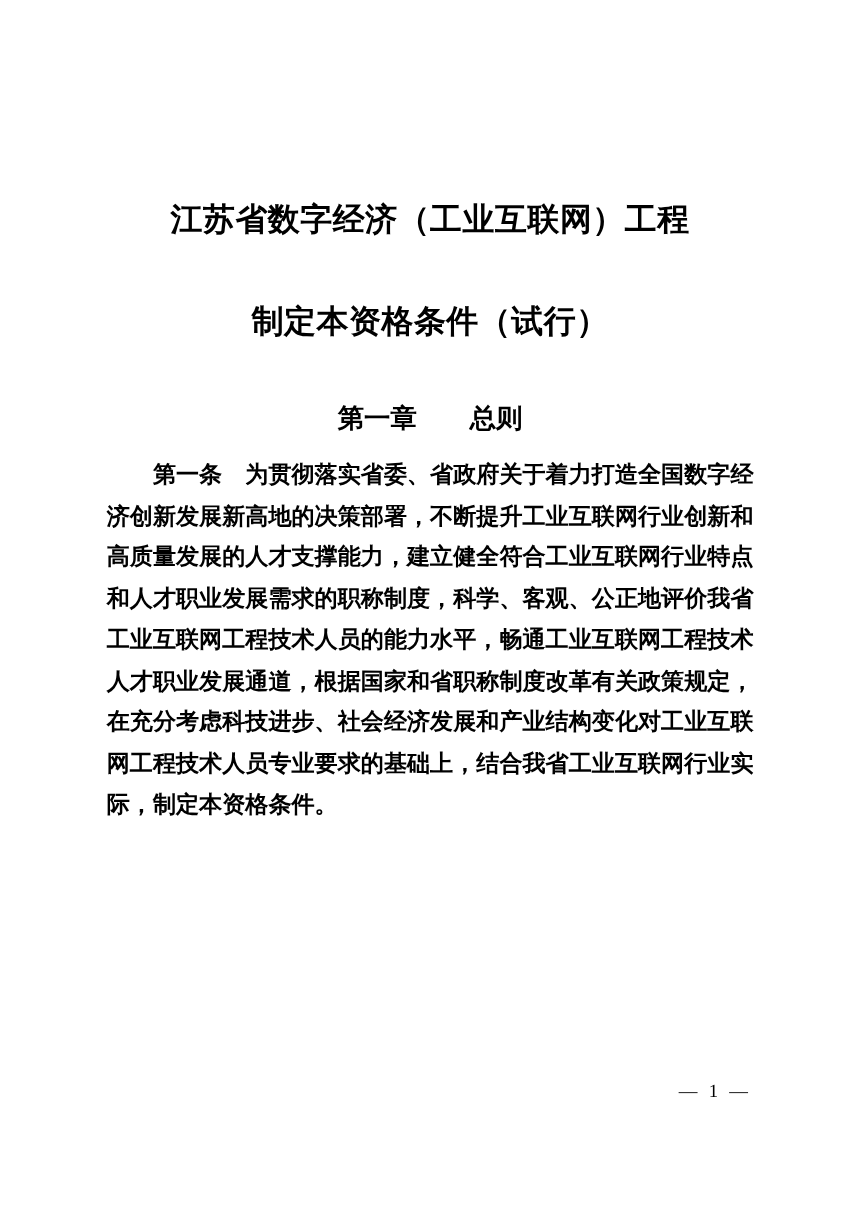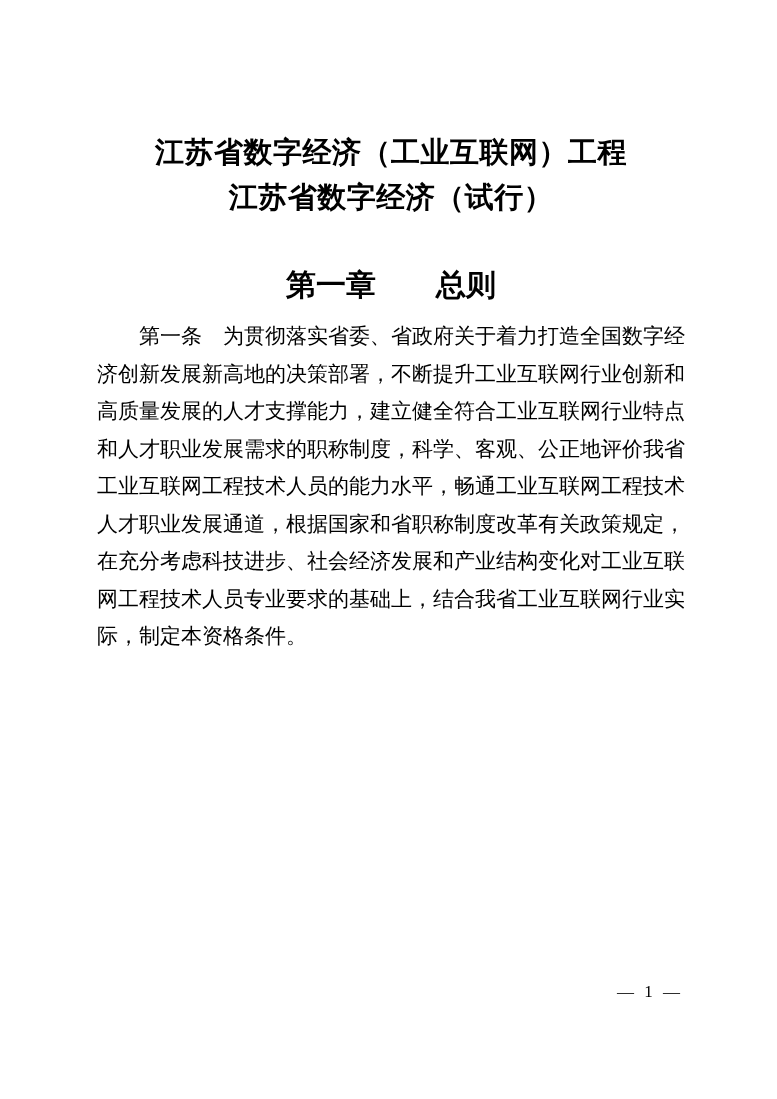--- a/index.html
+++ b/index.html
@@ -25,58 +25,60 @@
   .doc-title {
     margin: 0;
     font-size: 29px;
     font-weight: bold;
     line-height: 45px;
     text-align: center;
     letter-spacing: 0.5px;
   }
   .title-line {
     display: block;
+    margin-top: 48px;
   }
   .chapter-heading {
     margin: 50px 0 0 0;
-    font-size: 30px;
+    font-size: 24px;
     font-weight: bold;
     line-height: 30px;
     text-align: center;
   }
   .body-text {
     margin-top: 17px;
   }
   .body-text p {
     margin: 0;
     font-size: 21px;
     line-height: 37.5px;
     text-align: justify;
     text-justify: inter-ideograph;
     text-indent: 2em;
+    font-weight: bold;
   }
   .footer {
     position: absolute;
     top: 982px;
     right: 97px;
     font-family: "Liberation Serif", serif;
     font-size: 17px;
     line-height: 20px;
     word-spacing: 6px;
     color: #000000;
   }
 </style>
 </head>
 <body>
 
 <div class="page">
   <div class="content">
     <h1 class="doc-title">
       <span class="title-line">江苏省数字经济（工业互联网）工程</span>
-      <span class="title-line">江苏省数字经济（试行）</span>
+      <span class="title-line">制定本资格条件（试行）</span>
     </h1>
 
     <h2 class="chapter-heading">第一章　　总则</h2>
 
     <div class="body-text">
       <p>第一条　为贯彻落实省委、省政府关于着力打造全国数字经济创新发展新高地的决策部署，不断提升工业互联网行业创新和高质量发展的人才支撑能力，建立健全符合工业互联网行业特点和人才职业发展需求的职称制度，科学、客观、公正地评价我省工业互联网工程技术人员的能力水平，畅通工业互联网工程技术人才职业发展通道，根据国家和省职称制度改革有关政策规定，在充分考虑科技进步、社会经济发展和产业结构变化对工业互联网工程技术人员专业要求的基础上，结合我省工业互联网行业实际，制定本资格条件。</p>
     </div>
   </div>
 
   <div class="footer">— 1 —</div>

